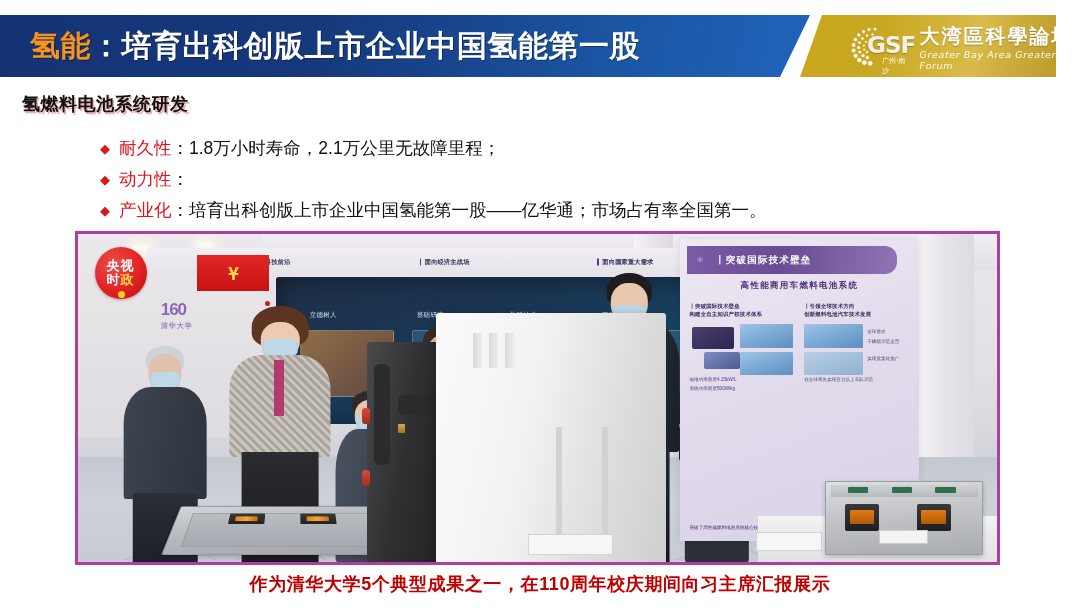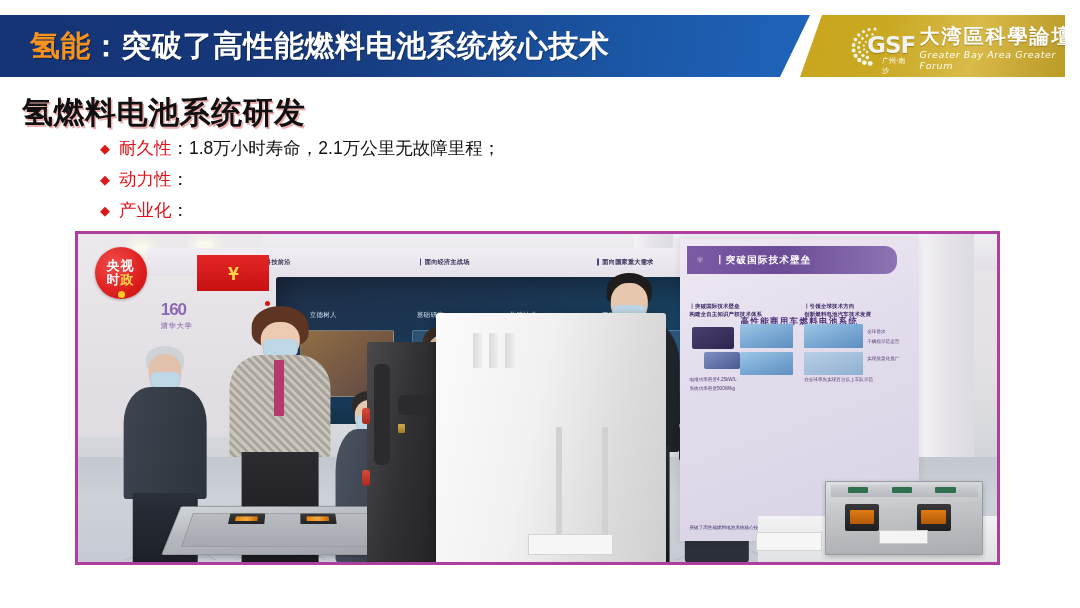--- a/index.html
+++ b/index.html
@@ -2,21 +2,21 @@
 <html><head>
 <meta charset="utf-8">
 <title>Slide</title>
 <style>
   html,body{margin:0;padding:0;}
   body{
     width:1080px;height:608px;overflow:hidden;background:#ffffff;
     font-family:"Liberation Sans","DejaVu Sans",sans-serif;
     -webkit-font-smoothing:antialiased;
   }
-  .slide{position:relative;width:1056px;height:608px;background:#fff;overflow:hidden;padding-left:9px;}
+  .slide{position:relative;width:1056px;height:608px;background:#fff;overflow:hidden;}
 
   
   .header{position:absolute;left:0;top:15px;width:1080px;height:62px;}
   .hdr-blue{
     position:absolute;left:0;top:0;width:810px;height:62px;
     background:linear-gradient(100deg,#143375 0%,#16397c 40%,#1b57a6 78%,#1f64bb 100%);
     clip-path:polygon(0 0,810px 0,780px 62px,0 62px);
   }
   .hdr-gold{
     position:absolute;left:800px;top:0;width:280px;height:62px;
@@ -42,21 +42,21 @@
   }
   .gsf-sub{position:absolute;left:37px;top:31px;font-size:7px;color:#fdfdfb;letter-spacing:0;}
   .logo-cn{font-size:20px;font-weight:bold;color:#ffffff;letter-spacing:2px;line-height:1;
            font-family:"DejaVu Sans",sans-serif;text-shadow:0 1px 1px rgba(90,70,0,.4);}
   .logo-en{font-size:9.5px;color:#fffdf4;letter-spacing:.6px;font-style:italic;margin-top:3px;
            font-family:"DejaVu Sans",sans-serif;}
   .logo-stack{display:flex;flex-direction:column;justify-content:center;margin-top:2px;}
 
   
   .subtitle{
-    position:absolute;left:22px;top:92px;font-size:31px;font-weight:bold;color:#111111;
+    position:absolute;left:22px;top:92px;font-size:18px;font-weight:bold;color:#111111;
     letter-spacing:.5px;text-shadow:1.5px 1.5px 0 rgba(226,110,110,.55);
   }
 
   
   .bullets{position:absolute;left:100px;top:136px;width:930px;}
   .bul{display:flex;align-items:baseline;height:31px;font-size:17.5px;white-space:nowrap;}
   .bul .dia{color:#D81A1A;font-size:13px;margin-right:9px;line-height:1;position:relative;top:-1px;}
   .bul .lbl{color:#E1121B;font-weight:normal;}
   .bul .sep{color:#111;}
   .bul .txt{color:#111;}
@@ -162,21 +162,21 @@
   
   .poster{position:absolute;left:65.5%;top:1.5%;width:26%;height:92%;
     background:linear-gradient(160deg,#efe9f3 0%,#e3dcec 40%,#d8d2e6 100%);
     box-shadow:0 0 8px rgba(0,0,0,.10);}
   .po-hdr{position:absolute;left:3%;top:2.5%;width:88%;height:9%;
     background:linear-gradient(95deg,#7c5ba6 0%,#6a4b95 45%,#8f74b5 100%);
     border-radius:0 12px 12px 0;display:flex;align-items:center;}
   .po-hdr .ic{margin-left:9px;color:#d9ccec;font-size:9px;font-weight:bold;}
   .po-hdr .tx{margin-left:11px;color:#fff;font-size:9.5px;font-weight:bold;letter-spacing:1.2px;}
   .po-sub{position:absolute;left:0;top:13.5%;width:100%;text-align:center;
-    color:#4a2f79;font-size:8.5px;font-weight:bold;letter-spacing:1.3px;margin-top:36px;}
+    color:#4a2f79;font-size:8.5px;font-weight:bold;letter-spacing:1.3px;}
   .po-col{position:absolute;top:21%;width:44%;}
   .po-h{font-size:5.4px;color:#3c2a66;font-weight:bold;line-height:1.5;letter-spacing:.2px;}
   .po-img{margin-top:3px;background:linear-gradient(160deg,#9fc6e6 0%,#7aa9d4 50%,#5f8fc0 100%);
     border-radius:1px;}
   .po-txt{font-size:4.6px;color:#4a3b70;line-height:1.6;margin-top:3px;}
   .po-truck{position:absolute;background:linear-gradient(150deg,#4a3f6e,#2d2550);border-radius:2px;}
 
   
   .battery{position:absolute;right:1.5%;bottom:2%;width:17%;height:22%;
     background:linear-gradient(175deg,#dfe0e2 0%,#c4c6c9 40%,#a9acb0 100%);
@@ -208,21 +208,21 @@
 </head>
 <body>
 
 <div class="slide">
 
   <div class="header">
     <div class="hdr-blue"></div>
     <div class="hdr-gold"></div>
     <div class="hdr-title">
       <span class="k">氢能</span>
-        <span class="c">：突破了高性能燃料电池系统核心技术</span>
+        <span class="c">：培育出科创版上市企业中国氢能第一股</span>
     </div>
 
     <div class="logo">
       <div class="logo-mark">
         <svg width="72" height="44" viewBox="0 0 72 44">
           <g fill="#ffffff" opacity="0.92">
             <circle cx="30" cy="4" r="1.5"></circle>
               <circle cx="24" cy="4.6" r="1.5"></circle>
             <circle cx="18.5" cy="6.6" r="1.6"></circle>
               <circle cx="13.8" cy="10" r="1.7"></circle>
@@ -269,20 +269,21 @@
     </div>
     <div class="bul">
       <span class="dia">◆</span>
       <span class="lbl">动力性</span>
       <span class="sep">：</span>
     </div>
     <div class="bul">
       <span class="dia">◆</span>
       <span class="lbl">产业化</span>
       <span class="sep">：</span>
+      <span class="txt">培育出科创版上市企业中国氢能第一股——亿华通；市场占有率全国第一。</span>
     </div>
   </div>
 
   <div class="photo">
     <div class="ph-inner">
 
       <div class="hall"></div>
       <div class="ceiling"></div>
       <div class="wall-l"></div>
       <div class="spot" style="left:6%;top:3%;"></div>
@@ -471,14 +472,15 @@
           </div>
         <div class="bat-conn" style="left:58%;">
             <i></i>
           </div>
         <div class="bat-lbl"></div>
       </div>
 
     </div>
   </div>
 
+  <div class="caption">作为清华大学5个典型成果之一，在110周年校庆期间向习主席汇报展示</div>
 
 </div>
 
 </body></html>

